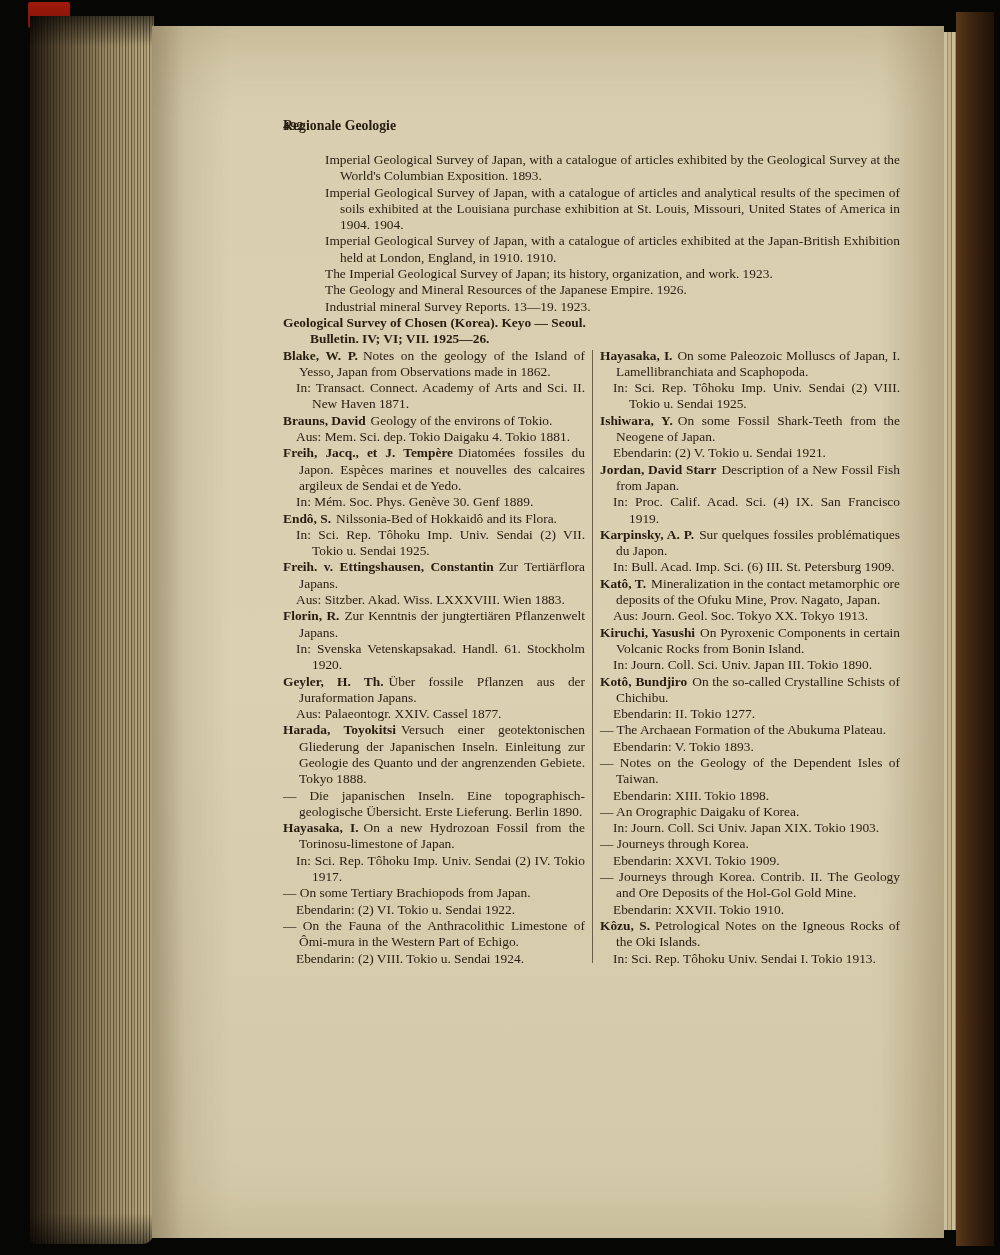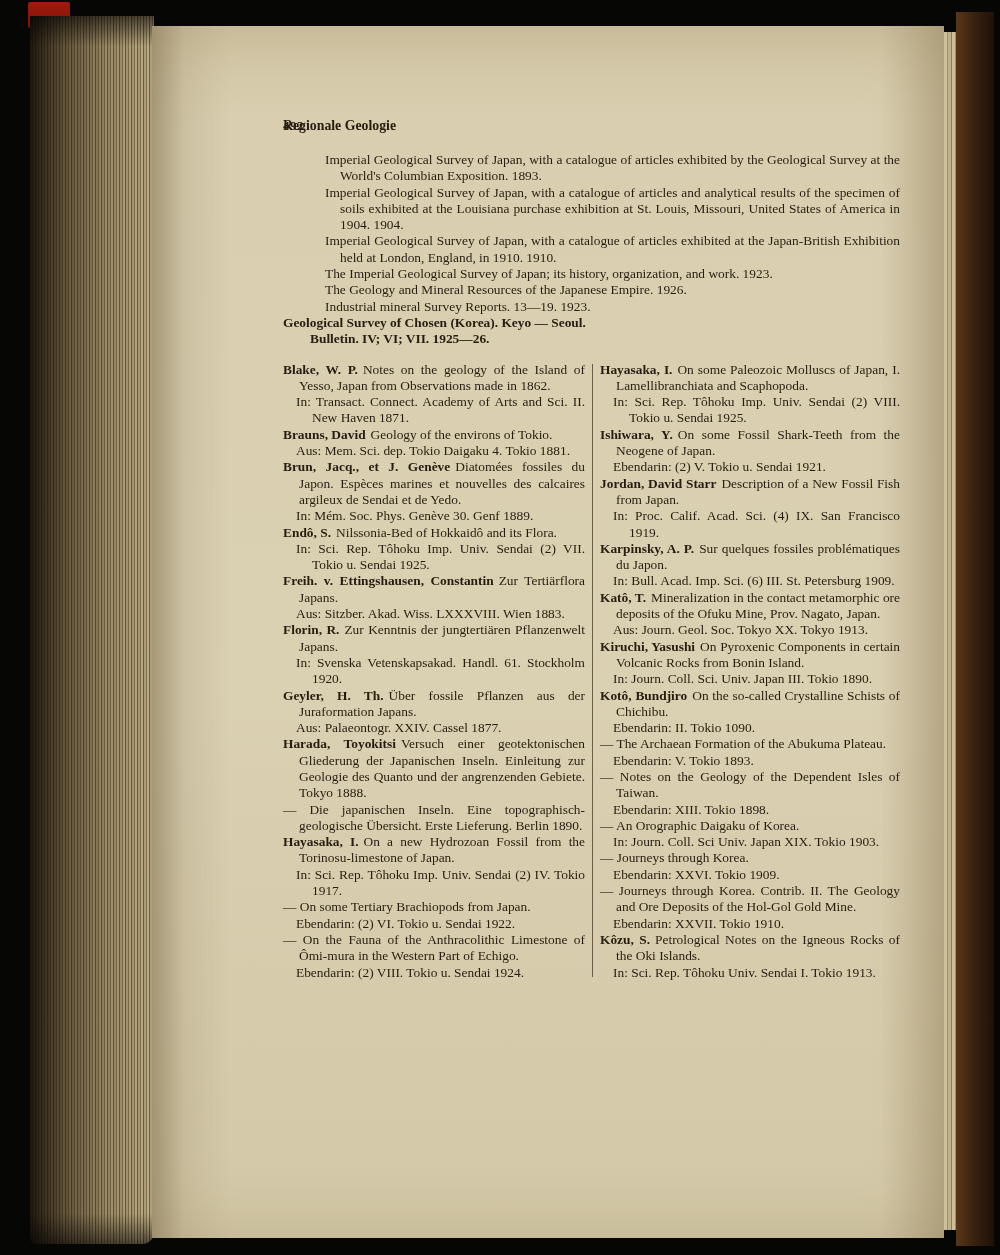--- a/index.html
+++ b/index.html
@@ -43,21 +43,21 @@
     font-size:13.4px;line-height:16.3px;color:#261d10;
   }
   .header{position:relative;height:20px;margin-bottom:14px;}
   .pagenum{position:absolute;left:0;top:0;font-weight:bold;font-size:13px;letter-spacing:.5px;}
   .runtitle{display:block;font-weight:bold;font-size:13.8px;}
   .para{margin:0;padding-left:16px;text-indent:-16px;text-align:justify;}
   .para b{margin-right:5px;}
   .intro .para{margin-left:42px;padding-left:15px;text-indent:-15px;}
   .intro .para.head{margin-left:0;padding-left:0;text-indent:0;text-align:left;}
   .intro .para.sub{margin-left:27px;padding-left:0;text-indent:0;text-align:left;font-weight:bold;}
-  .cols{display:flex;margin-top:14px;}
+  .cols{display:flex;}
   .col.left{width:302px;}
   .col.right{width:300px;}
   .divider{width:1px;background:#6b5d45;margin:2px 7px 4px 7px;}
   .col .para.ref{margin-left:13px;}
 </style>
 </head>
 <body>
 
 <div class="photo">
   <div class="red-label"></div>
@@ -83,21 +83,21 @@
           <p class="para head"><b>Geological Survey of Chosen (Korea).  Keyo — Seoul.</b></p>
           <p class="para sub">Bulletin.  IV; VI; VII.  1925—26.</p>
         </div>
 
       <div class="cols">
         <div class="col left" id="left-col">
             <p class="para"><b>Blake, W. P.</b>Notes on the geology of the Island of Yesso, Japan from Observations made in 1862.</p>
             <p class="para ref">In: Transact. Connect. Academy of Arts and Sci. II. New Haven 1871.</p>
             <p class="para"><b>Brauns, David</b>Geology of the environs of Tokio.</p>
             <p class="para ref">Aus: Mem. Sci. dep. Tokio Daigaku 4. Tokio 1881.</p>
-            <p class="para"><b>Brun, Jacq., et J. Genève</b>Diatomées fossiles du Japon. Espèces marines et nouvelles des calcaires argileux de Sendai et de Yedo.</p>
+            <p class="para"><b>Freih, Jacq., et J. Tempère</b>Diatomées fossiles du Japon. Espèces marines et nouvelles des calcaires argileux de Sendai et de Yedo.</p>
             <p class="para ref">In: Mém. Soc. Phys. Genève 30. Genf 1889.</p>
             <p class="para"><b>Endô, S.</b>Nilssonia-Bed of Hokkaidô and its Flora.</p>
             <p class="para ref">In: Sci. Rep. Tôhoku Imp. Univ. Sendai (2) VII. Tokio u. Sendai 1925.</p>
             <p class="para"><b>Freih. v. Ettingshausen, Constantin</b>Zur Tertiärflora Japans.</p>
             <p class="para ref">Aus: Sitzber. Akad. Wiss. LXXXVIII. Wien 1883.</p>
             <p class="para"><b>Florin, R.</b>Zur Kenntnis der jungtertiären Pflanzenwelt Japans.</p>
             <p class="para ref">In: Svenska Vetenskapsakad. Handl. 61. Stockholm 1920.</p>
             <p class="para"><b>Geyler, H. Th.</b>Über fossile Pflanzen aus der Juraformation Japans.</p>
             <p class="para ref">Aus: Palaeontogr. XXIV. Cassel 1877.</p>
             <p class="para"><b>Harada, Toyokitsi</b>Versuch einer geotektonischen Gliederung der Japanischen Inseln. Einleitung zur Geologie des Quanto und der angrenzenden Gebiete. Tokyo 1888.</p>
@@ -117,21 +117,21 @@
             <p class="para ref">Ebendarin: (2) V. Tokio u. Sendai 1921.</p>
             <p class="para"><b>Jordan, David Starr</b>Description of a New Fossil Fish from Japan.</p>
             <p class="para ref">In: Proc. Calif. Acad. Sci. (4) IX. San Francisco 1919.</p>
             <p class="para"><b>Karpinsky, A. P.</b>Sur quelques fossiles problématiques du Japon.</p>
             <p class="para ref">In: Bull. Acad. Imp. Sci. (6) III. St. Petersburg 1909.</p>
             <p class="para"><b>Katô, T.</b>Mineralization in the contact metamorphic ore deposits of the Ofuku Mine, Prov. Nagato, Japan.</p>
             <p class="para ref">Aus: Journ. Geol. Soc. Tokyo XX. Tokyo 1913.</p>
             <p class="para"><b>Kiruchi, Yasushi</b>On Pyroxenic Components in certain Volcanic Rocks from Bonin Island.</p>
             <p class="para ref">In: Journ. Coll. Sci. Univ. Japan III. Tokio 1890.</p>
             <p class="para"><b>Kotô, Bundjiro</b>On the so-called Crystalline Schists of Chichibu.</p>
-            <p class="para ref">Ebendarin: II. Tokio 1090.</p>
+            <p class="para ref">Ebendarin: II. Tokio 1277.</p>
             <p class="para">— The Archaean Formation of the Abukuma Plateau.</p>
             <p class="para ref">Ebendarin: V. Tokio 1893.</p>
             <p class="para">— Notes on the Geology of the Dependent Isles of Taiwan.</p>
             <p class="para ref">Ebendarin: XIII. Tokio 1898.</p>
             <p class="para">— An Orographic Daigaku of Korea.</p>
             <p class="para ref">In: Journ. Coll. Sci Univ. Japan XIX. Tokio 1903.</p>
             <p class="para">— Journeys through Korea.</p>
             <p class="para ref">Ebendarin: XXVI. Tokio 1909.</p>
             <p class="para">— Journeys through Korea. Contrib. II. The Geology and Ore Deposits of the Hol-Gol Gold Mine.</p>
             <p class="para ref">Ebendarin: XXVII. Tokio 1910.</p>

